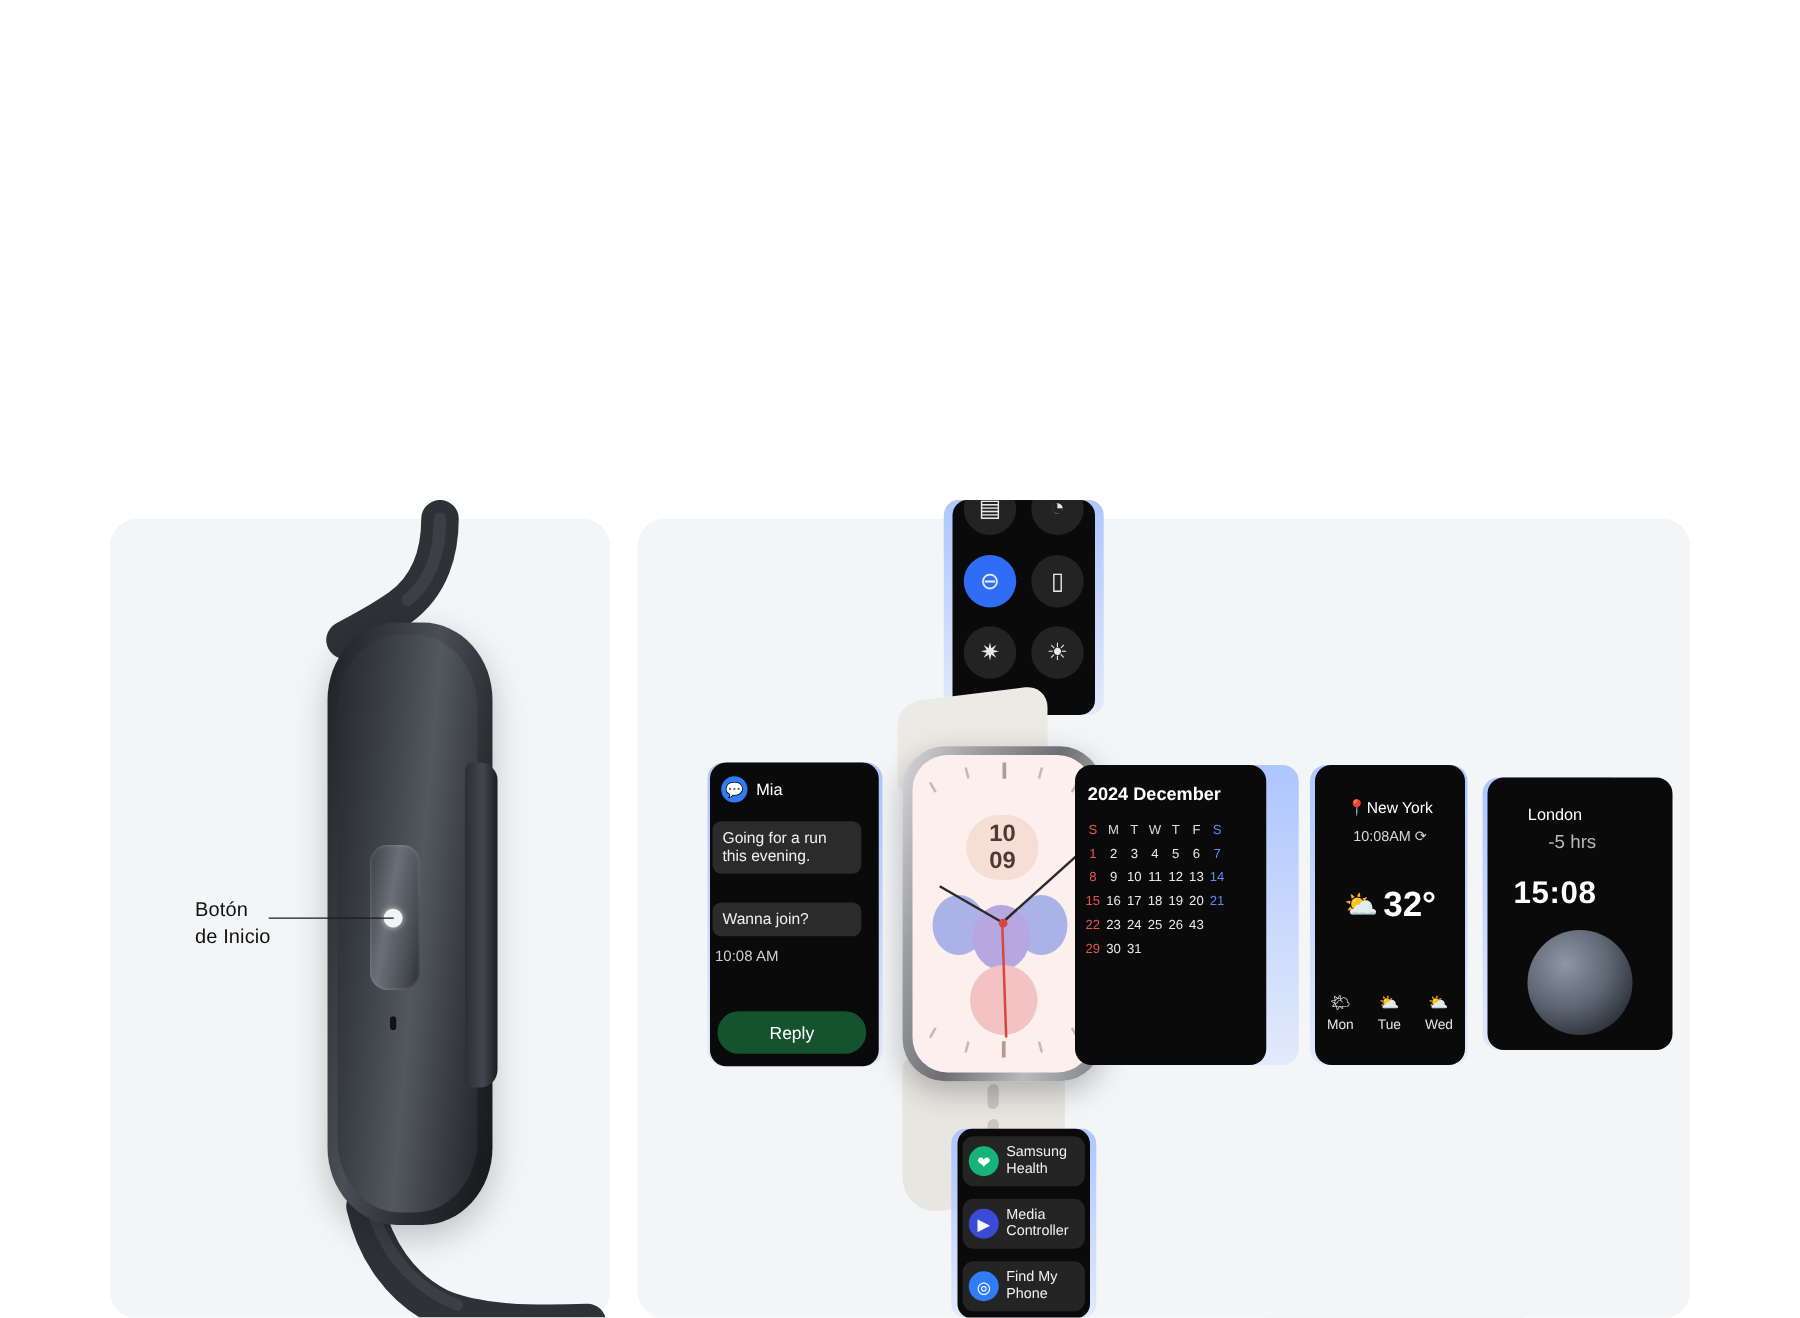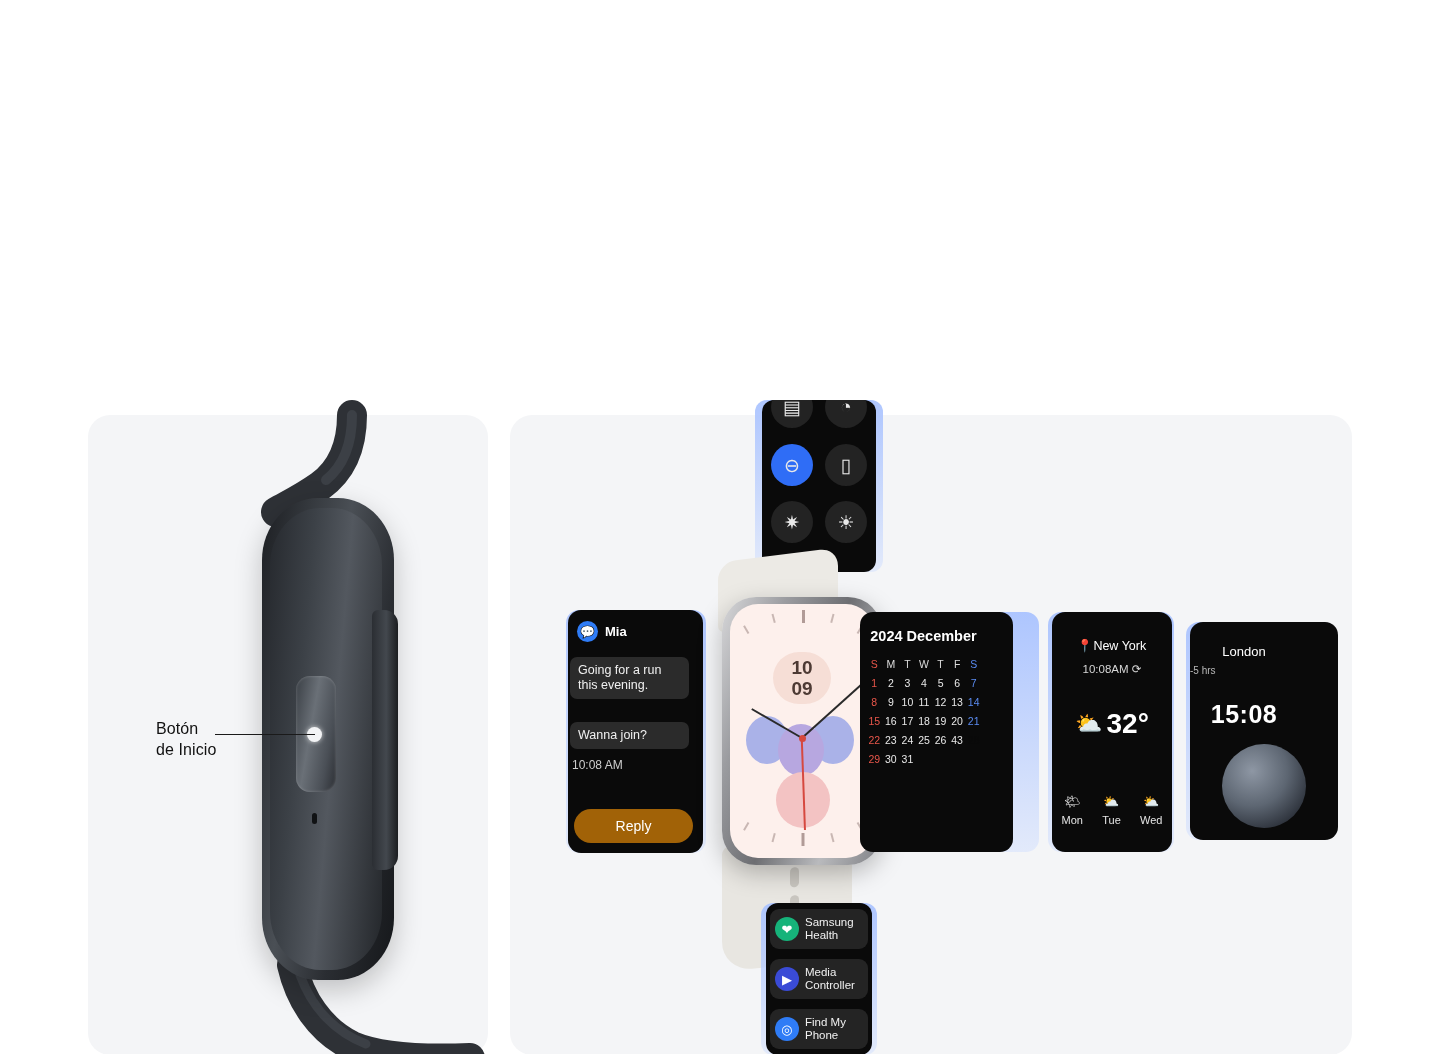--- a/index.html
+++ b/index.html
@@ -130,21 +130,21 @@
   #glow-notif { left: 566px; top: 610px; width: 140px; height: 243px; border-radius: 13px; }
   .notif-head {
     position: absolute; left: 9px; top: 11px;
     display: flex; align-items: center; gap: 7px;
   }
   .notif-app-icon {
     width: 21px; height: 21px; border-radius: 50%;
     background: #2f7cf6; display: flex; align-items: center; justify-content: center;
     font-size: 12px; color: #fff;
   }
-  .notif-name { font-size: 13px; color: #fff; font-weight: bold; }
+  .notif-name { font-size: 13px; color: #fff; }
   .bubble {
     position: absolute; left: 2px;
     background: #2b2b2b;
     border-radius: 7px;
     padding: 6px 8px;
     font-size: 12.5px;
     line-height: 15px;
     color: #f0f0f0;
     width: 119px;
     box-sizing: border-box;
@@ -152,21 +152,21 @@
   #bubble-1 { top: 47px; }
   #bubble-2 { top: 112px; }
   .notif-time {
     position: absolute; left: 4px; top: 148px;
     font-size: 12px; color: #cfcfcf;
   }
   .reply-btn {
     position: absolute; left: 6px; bottom: 10px;
     width: 119px; height: 34px;
     border-radius: 17px;
-    background: #a16207;
+    background: #14532d;
     display: flex; align-items: center; justify-content: center;
     font-size: 14px; color: #fff;
   }
 
   
   .watch-center-wrap { position: absolute; left: 700px; top: 555px; width: 220px; height: 360px; }
   .strap-white-top {
     position: absolute; left: 18px; top: 0px; width: 120px; height: 70px;
     background: #eceae5; border-radius: 18px 18px 6px 6px;
     transform: skewY(-7deg);
@@ -253,22 +253,22 @@
   .wx-days { position: absolute; left: 0; bottom: 26px; width: 120px;
              display: flex; justify-content: space-around; }
   .wx-day { display: flex; flex-direction: column; align-items: center; gap: 5px;
             font-size: 11px; color: #e4e4e4; }
 
   
   #card-clock { left: 1190px; top: 622px; width: 108px; height: 218px; border-radius: 13px; padding-left: 40px; }
   #glow-clock { left: 1186px; top: 622px; width: 114px; height: 218px; border-radius: 13px; }
   .wc-city { position: absolute; left: 0; top: 22px; width: 108px; text-align: center;
              font-size: 13px; color: #fff; }
-  .wc-off  { position: absolute; left: 0; top: 43px; width: 87px; text-align: left;
-             font-size: 10px; color: #b9b9b9; }
+  .wc-off  { position: absolute; left: 0; top: 43px; width: 87px; text-align: right;
+             font-size: 15px; color: #b9b9b9; }
   .wc-time { position: absolute; left: 0; top: 78px; width: 108px; text-align: center;
              font-size: 25px; font-weight: 600; color: #fff; letter-spacing: .5px; }
   .wc-moon { position: absolute; left: 50%; top: 122px; transform: translateX(-50%);
              width: 84px; height: 84px; border-radius: 50%;
              background: radial-gradient(circle at 36% 32%, #8e97a4 0%, #5d6672 45%, #2b3039 80%, #14171c 100%); }
 
   
   #card-apps { left: 766px; top: 903px; width: 106px; height: 152px; border-radius: 12px; }
   #glow-apps { left: 761px; top: 903px; width: 116px; height: 152px; border-radius: 12px; }
   .app-row {

